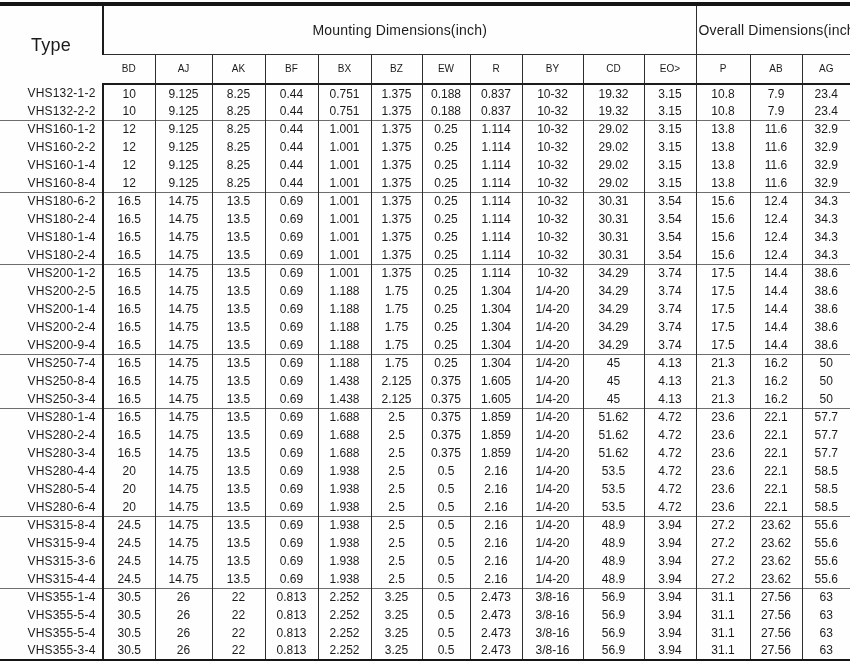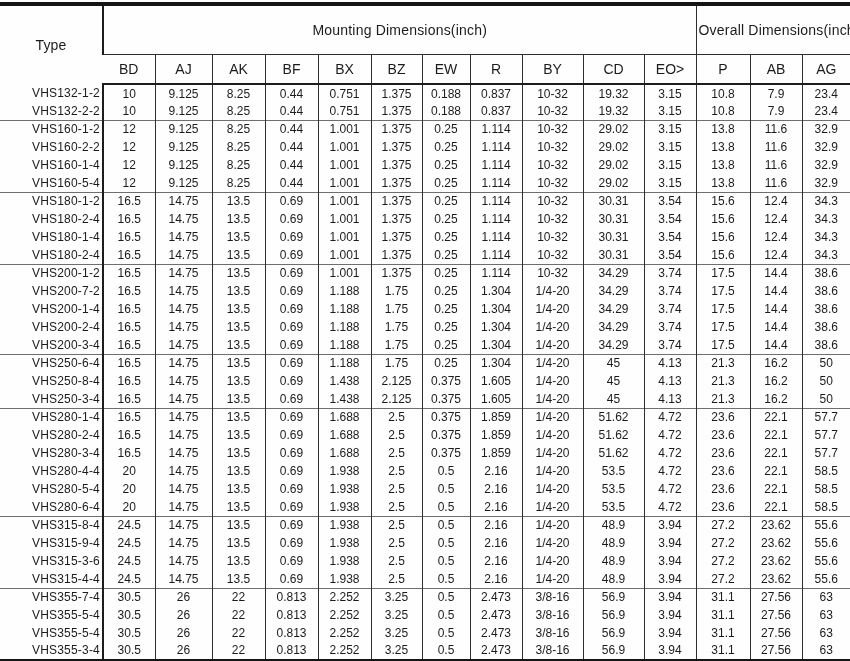--- a/index.html
+++ b/index.html
@@ -51,38 +51,38 @@
   tr.h1 {
     height: 50px;
     font-size: 14px;
     letter-spacing: 0.2px;
   }
   tr.h1 th {
     border-bottom: 1.5px solid #2e2e2e;
   }
   tr.h1 th.type-h {
     border-bottom: none;
-    font-size: 14px;
+    font-size: 18px;
   }
   tr.h2 {
     height: 30px;
-    font-size: 14px;
+    font-size: 10px;
   }
   tr.h2 th {
     border-bottom: 2px solid #1c1c1c;
   }
   tbody tr {
     height: 18px;
     font-size: 12px;
   }
   tbody tr.group-start td {
     border-top: 1px solid #6e6e6e;
   }
   td.type-cell {
-    text-align: right;
+    text-align: center;
     padding-left: 23px;
     letter-spacing: 0.2px;
   }
 </style>
 </head>
 <body>
 
 <div class="page">
   <table class="dim-table">
     <colgroup id="cols">
@@ -205,38 +205,38 @@
           <td>0.25</td>
           <td>1.114</td>
           <td>10-32</td>
           <td>29.02</td>
           <td>3.15</td>
           <td>13.8</td>
           <td>11.6</td>
           <td>32.9</td>
         </tr>
         <tr>
-          <td class="type-cell">VHS160-5-4</td>
+          <td class="type-cell">VHS160-8-4</td>
           <td>12</td>
           <td>9.125</td>
           <td>8.25</td>
           <td>0.44</td>
           <td>1.001</td>
           <td>1.375</td>
           <td>0.25</td>
           <td>1.114</td>
           <td>10-32</td>
           <td>29.02</td>
           <td>3.15</td>
           <td>13.8</td>
           <td>11.6</td>
           <td>32.9</td>
         </tr>
         <tr class="group-start">
-          <td class="type-cell">VHS180-1-2</td>
+          <td class="type-cell">VHS180-6-2</td>
           <td>16.5</td>
           <td>14.75</td>
           <td>13.5</td>
           <td>0.69</td>
           <td>1.001</td>
           <td>1.375</td>
           <td>0.25</td>
           <td>1.114</td>
           <td>10-32</td>
           <td>30.31</td>
@@ -307,21 +307,21 @@
           <td>0.25</td>
           <td>1.114</td>
           <td>10-32</td>
           <td>34.29</td>
           <td>3.74</td>
           <td>17.5</td>
           <td>14.4</td>
           <td>38.6</td>
         </tr>
         <tr>
-          <td class="type-cell">VHS200-7-2</td>
+          <td class="type-cell">VHS200-2-5</td>
           <td>16.5</td>
           <td>14.75</td>
           <td>13.5</td>
           <td>0.69</td>
           <td>1.188</td>
           <td>1.75</td>
           <td>0.25</td>
           <td>1.304</td>
           <td>1/4-20</td>
           <td>34.29</td>
@@ -358,38 +358,38 @@
           <td>0.25</td>
           <td>1.304</td>
           <td>1/4-20</td>
           <td>34.29</td>
           <td>3.74</td>
           <td>17.5</td>
           <td>14.4</td>
           <td>38.6</td>
         </tr>
         <tr>
-          <td class="type-cell">VHS200-3-4</td>
+          <td class="type-cell">VHS200-9-4</td>
           <td>16.5</td>
           <td>14.75</td>
           <td>13.5</td>
           <td>0.69</td>
           <td>1.188</td>
           <td>1.75</td>
           <td>0.25</td>
           <td>1.304</td>
           <td>1/4-20</td>
           <td>34.29</td>
           <td>3.74</td>
           <td>17.5</td>
           <td>14.4</td>
           <td>38.6</td>
         </tr>
         <tr class="group-start">
-          <td class="type-cell">VHS250-6-4</td>
+          <td class="type-cell">VHS250-7-4</td>
           <td>16.5</td>
           <td>14.75</td>
           <td>13.5</td>
           <td>0.69</td>
           <td>1.188</td>
           <td>1.75</td>
           <td>0.25</td>
           <td>1.304</td>
           <td>1/4-20</td>
           <td>45</td>
@@ -596,21 +596,21 @@
           <td>0.5</td>
           <td>2.16</td>
           <td>1/4-20</td>
           <td>48.9</td>
           <td>3.94</td>
           <td>27.2</td>
           <td>23.62</td>
           <td>55.6</td>
         </tr>
         <tr class="group-start">
-          <td class="type-cell">VHS355-7-4</td>
+          <td class="type-cell">VHS355-1-4</td>
           <td>30.5</td>
           <td>26</td>
           <td>22</td>
           <td>0.813</td>
           <td>2.252</td>
           <td>3.25</td>
           <td>0.5</td>
           <td>2.473</td>
           <td>3/8-16</td>
           <td>56.9</td>

